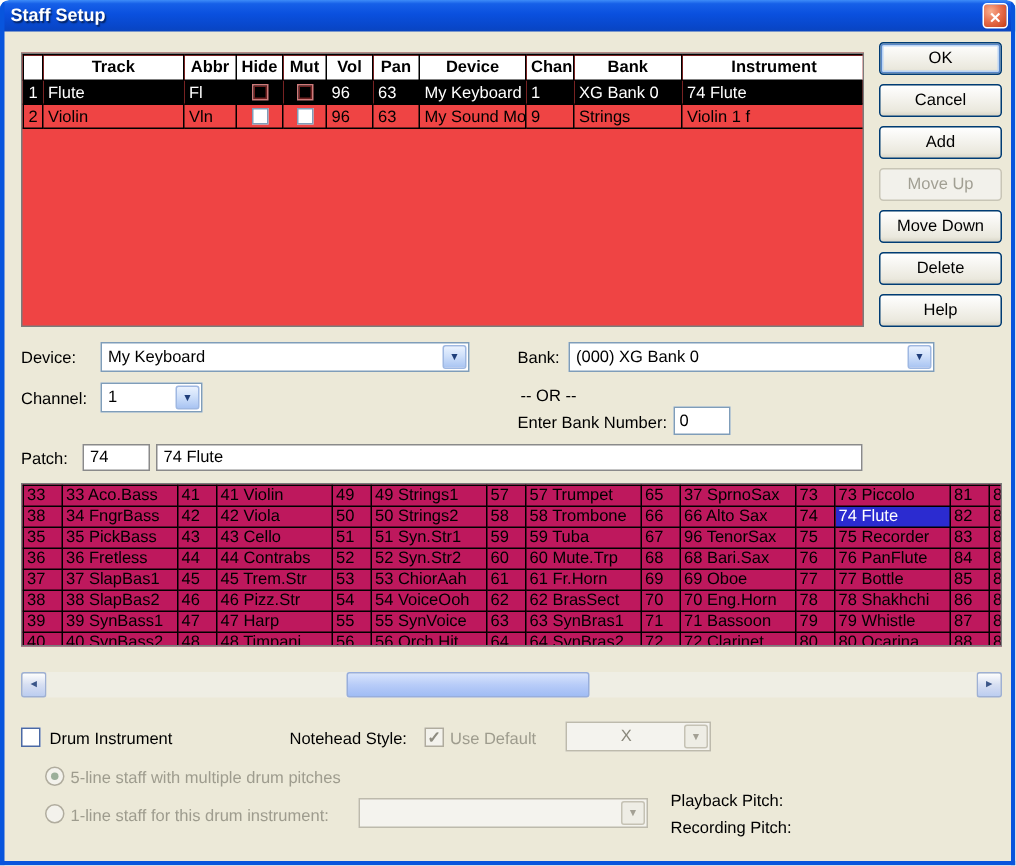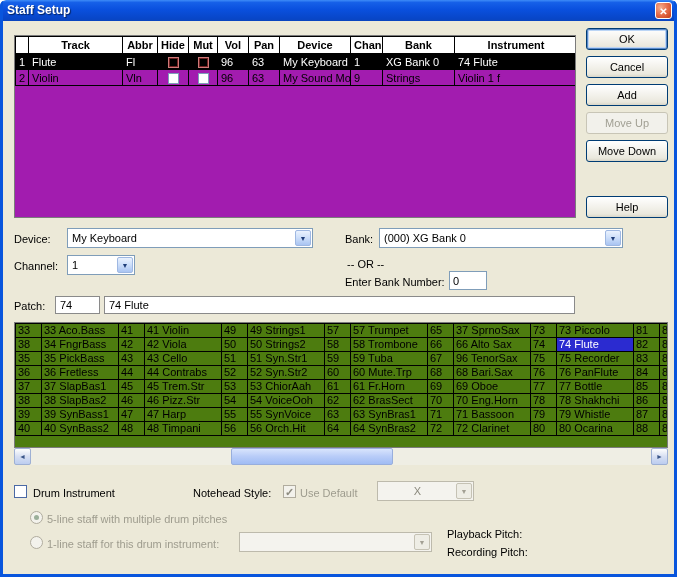--- a/index.html
+++ b/index.html
@@ -34,21 +34,21 @@
   }
   .icon-close::before { content:"✕"; color:#fff; font-size:10px; font-weight:bold; line-height:1; }
 
   
   .lbl { position:absolute; color:#000; white-space:nowrap; }
   .disabled-text { color:#9E9C8E; }
 
   
   .track-table-wrap {
     position:absolute; left:14px; top:35px; width:562px; height:183px;
-    background:#a21caf; border:1px solid #7B7B7B; overflow:hidden;
+    background:#ef4444; border:1px solid #7B7B7B; overflow:hidden;
   }
   table.track-table { border-collapse:collapse; table-layout:fixed; width:561px; }
   .track-table th, .track-table td {
     border:1px solid #000; height:16px; padding:0 3px;
     overflow:hidden; white-space:nowrap; font-size:11px; text-align:left;
   }
   .track-table th { font-weight:bold; text-align:center; height:17px; background:#fff; }
   .track-table tr.selected td { background:var(--row-selection,#000); color:#fff; }
   .track-table td.col-cb { text-align:center; padding:0; }
   .mini-cb {
@@ -87,22 +87,22 @@
     position:absolute; border:1px solid #7F9DB9; background:#fff;
     font-family:inherit; font-size:11px; padding:1px 3px;
   }
   .ro-box {
     position:absolute; border:1px solid #8A8A8A; background:#fff;
     padding:2px 4px; overflow:hidden; white-space:nowrap;
   }
 
   
   .patch-grid-wrap {
-    position:absolute; left:14px; top:322px; width:654px; height:126px;
-    background:#4d7c0f; border:1px solid #7B7B7B; overflow:hidden;
+    position:absolute; left:14px; top:322px; width:654px; height:109px;
+    background:#be185d; border:1px solid #7B7B7B; overflow:hidden;
   }
   table.patch-grid { border-collapse:collapse; table-layout:fixed; width:721px; }
   .patch-grid td {
     border:1px solid #000; height:14px; line-height:13px; padding:0 2px;
     font-size:11px; white-space:nowrap; overflow:hidden;
   }
   .patch-grid td.pg-num { width:26px; }
   .patch-grid td.pg-name { width:77px; }
   .patch-grid td.pg-name.selected { background:var(--grid-selection,#2B2BD0); color:#fff; }
 
@@ -208,20 +208,21 @@
           </tr>
         </tbody>
     </table>
   </div>
 
   <button class="xp-button" style="top:56px">Cancel</button>
   <button class="xp-button default" style="top:28px">OK</button>
   <button class="xp-button" style="top:112px" disabled="">Move Up</button>
   <button class="xp-button" style="top:84px">Add</button>
   <button class="xp-button" style="top:140px">Move Down</button>
+  <button class="xp-button" style="top:168px">Delete</button>
   <button class="xp-button" style="top:196px">Help</button>
 
   <span class="lbl" style="left:14px; top:233px">Device:</span>
   <div class="combo" style="left:67px; top:228px; width:246px">
     <span class="combo-value">My Keyboard</span>
     <span class="combo-arrow icon-down"></span>
   </div>
   <span class="lbl" style="left:345px; top:233px">Bank:</span>
   <div class="combo" style="left:379px; top:228px; width:244px">
     <span class="combo-value">(000) XG Bank 0</span>

